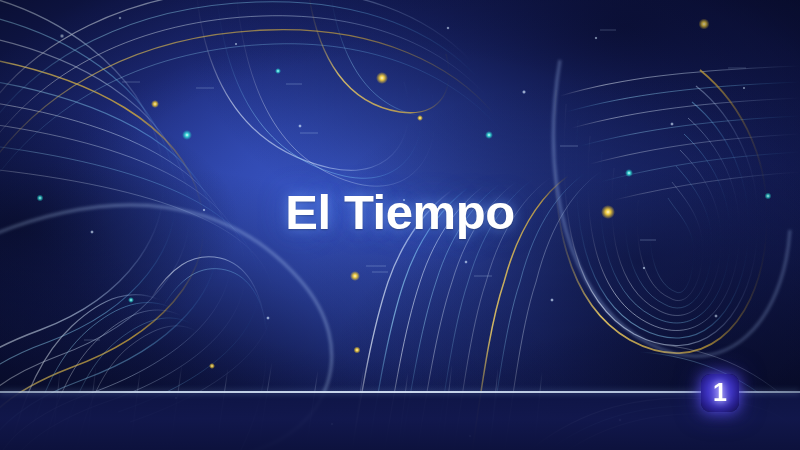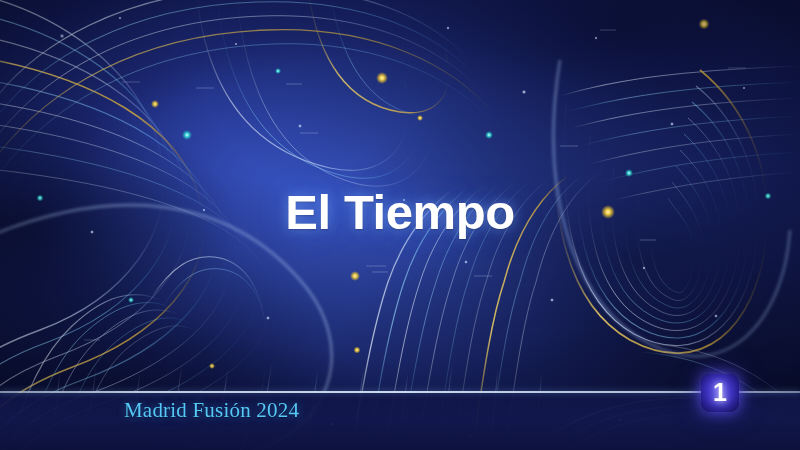--- a/index.html
+++ b/index.html
@@ -393,19 +393,18 @@
 
   <div id="vignette"></div>
 
   <div id="title-wrap">
     <span id="title">El Tiempo</span>
   </div>
 
   <div id="bottom-band"></div>
   <div id="divider"></div>
 
-  <div id="caption">Madrid Fusión 2024</div>
 
   <div id="logo">
     <span id="logo-num">1</span>
   </div>
 
 </div>
 
 </body></html>

